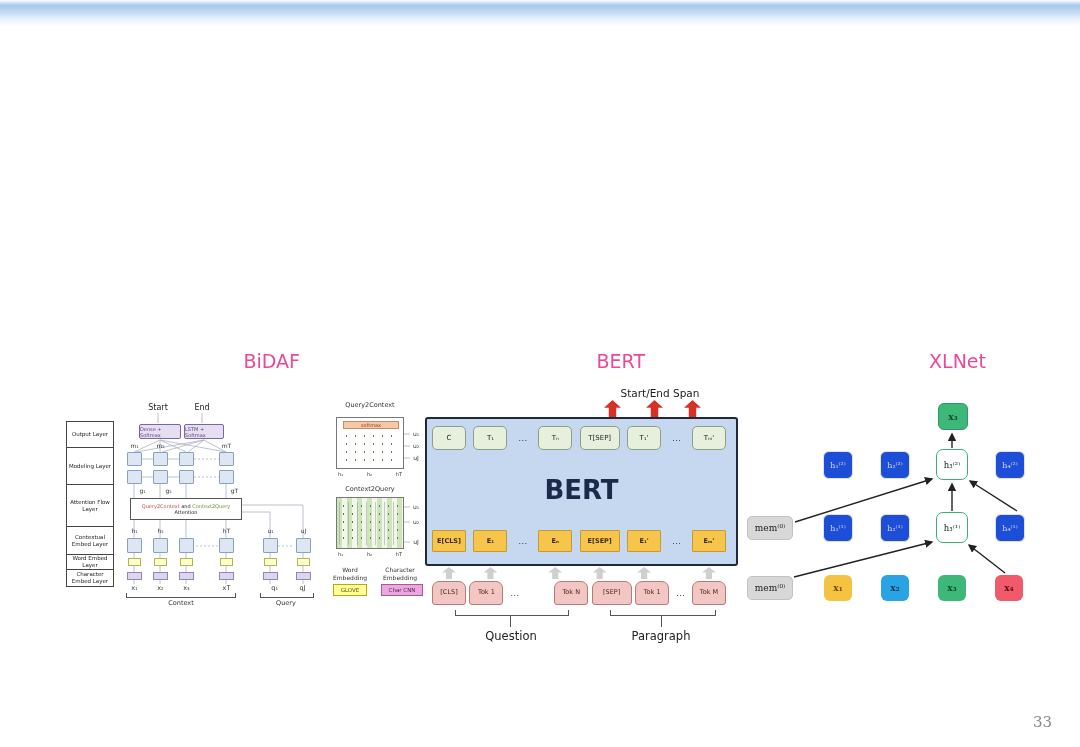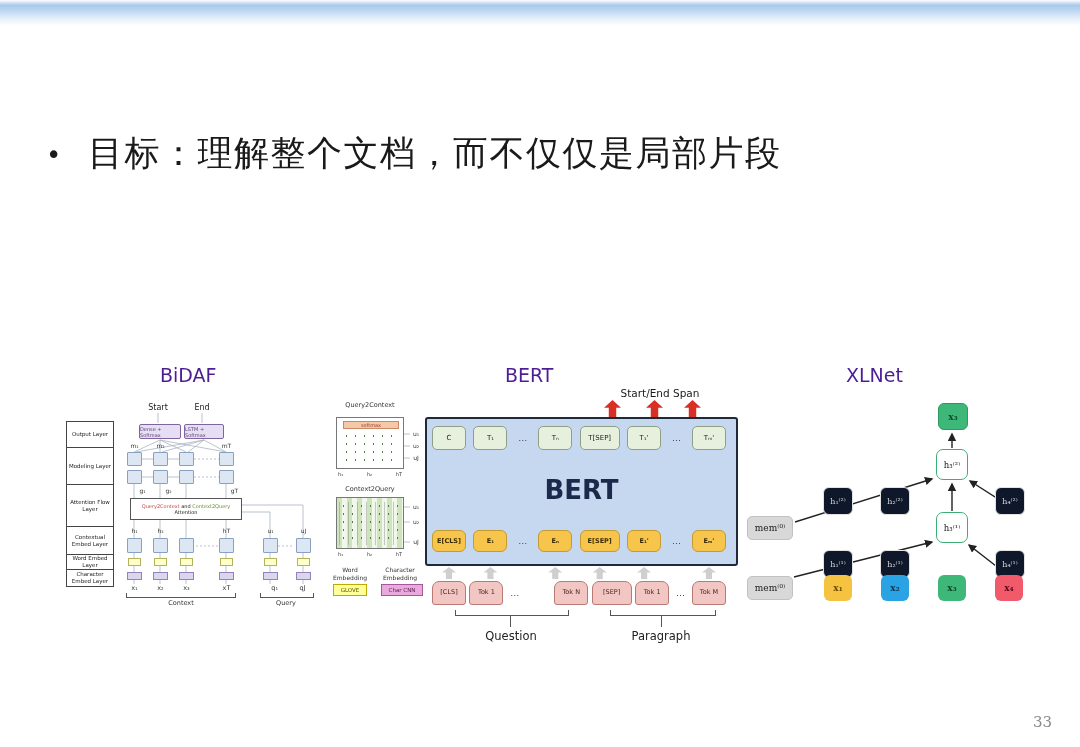--- a/index.html
+++ b/index.html
@@ -4,21 +4,21 @@
 <style>
   html,body{margin:0;padding:0;background:#fff;}
   .slide{position:relative;width:1080px;height:747px;background:#fff;overflow:hidden;
          font-family:"DejaVu Sans","Liberation Sans",sans-serif;color:#1a1a1a;}
   .abs{position:absolute;}
   .topbar{left:0;top:0;width:1080px;height:26px;
     background:linear-gradient(180deg,#fdfeff 0%,#a9c9ec 20%,#b9d4f1 38%,#e6f0fa 72%,#ffffff 100%);}
   .title{left:0;top:34px;width:1080px;text-align:center;font-size:43px;font-weight:500;letter-spacing:1px;}
   .bullet-row{left:46px;width:1000px;font-size:35px;font-weight:500;letter-spacing:1.5px;}
   .bullet-dot{display:inline-block;width:42px;font-size:26px;vertical-align:middle;}
-  .sec-title{font-size:19px;text-align:left;color:#4c1d95;margin-top:14px;}
+  .sec-title{font-size:19px;text-align:right;color:#ec4899;}
   .pagenum{right:28px;bottom:16px;font-family:"DejaVu Serif","Liberation Serif",serif;
            font-size:15px;color:#8a8a8a;}
   
   .layerbox{left:66px;width:48px;border:1px solid #444;background:#fff;box-sizing:border-box;
             display:flex;align-items:center;justify-content:center;text-align:center;
             font-size:5.5px;line-height:1.2;color:#222;padding:1px;}
   .tinylbl{font-size:6px;color:#333;text-align:center;line-height:1;}
   .tinylbl2{font-size:6.5px;color:#333;text-align:center;line-height:1;}
   .pbox{height:15px;background:#e6def2;border:1px solid #8064a2;border-radius:2px;box-sizing:border-box;
         display:flex;align-items:center;justify-content:center;font-size:5px;color:#5f497a;}
@@ -34,54 +34,51 @@
            background-size:9px 8px,auto;}
   .stripes{background:repeating-linear-gradient(90deg,#cde4bc 0 5px,#f2f7ec 5px 10px);}
   .mx-h{display:flex;justify-content:space-between;font-size:5px;color:#333;}
   .legendbox{height:12px;box-sizing:border-box;display:flex;align-items:center;justify-content:center;font-size:5.5px;}
   
   .bertbox{left:425px;top:417px;width:313px;height:149px;background:#c5d8ef;border:2px solid #1e2a3a;
            border-radius:3px;box-sizing:border-box;}
   .flexrow{display:flex;justify-content:space-between;align-items:center;}
   .tcell{height:24px;background:#e7efdd;border:1px solid #8f9f87;border-radius:5px;box-sizing:border-box;
          display:flex;align-items:center;justify-content:center;font-size:7px;color:#222;}
-  .ecell{height:22px;background:#f7c54b;border:1px solid #c29b33;border-radius:6px;box-sizing:border-box;
+  .ecell{height:22px;background:#f7c54b;border:1px solid #c29b33;border-radius:1px;box-sizing:border-box;
          display:flex;align-items:center;justify-content:center;font-size:6.5px;font-weight:700;color:#3a2c00;}
   .tokcell{height:24px;background:#f2c6c2;border:1px solid #b97a74;border-radius:7px 7px 3px 3px;box-sizing:border-box;
          display:flex;align-items:center;justify-content:center;text-align:center;
          font-size:6.5px;line-height:1.15;color:#4a2420;padding:1px;}
   .dotcell{font-size:9px;color:#444;text-align:center;}
   .uparrow{width:14px;height:12px;background:#cfcfcf;
            clip-path:polygon(50% 0,100% 46%,72% 46%,72% 100%,28% 100%,28% 46%,0 46%);}
   .redarrow{width:17px;height:17px;background:#d93025;
            clip-path:polygon(50% 0,100% 46%,72% 46%,72% 100%,28% 100%,28% 46%,0 46%);}
   .bert-center{left:425px;top:475px;width:313px;text-align:center;font-size:26px;font-weight:600;color:#1b2a4a;}
   .qp-label{font-size:11.5px;color:#222;text-align:center;}
   
   .serif{font-family:"DejaVu Serif","Liberation Serif",serif;}
-  .xfade{width:30px;height:28px;border:1px solid #e2e2e2;border-radius:6px;background:#0f172a;box-sizing:border-box;
-         display:flex;align-items:center;justify-content:center;font-size:8px;color:#d8d8d8;margin-top:36px;}
+  .xfade{width:30px;height:28px;border:1px solid #e2e2e2;border-radius:6px;background:#1d4ed8;box-sizing:border-box;
+         display:flex;align-items:center;justify-content:center;font-size:8px;color:#d8d8d8;}
   .xact{width:32px;height:31px;border:1.6px solid #3fae76;border-radius:7px;background:#fff;box-sizing:border-box;
         display:flex;align-items:center;justify-content:center;font-size:8.5px;color:#1c1c1c;}
   .xmem{width:46px;height:24px;background:#d8d8d8;border:1px solid #c2c2c2;border-radius:5px;box-sizing:border-box;
         display:flex;align-items:center;justify-content:center;font-size:9px;color:#222;}
   .xin{width:28px;height:26px;border-radius:6px;box-sizing:border-box;
        display:flex;align-items:center;justify-content:center;font-size:9px;font-weight:700;}
 </style>
 </head>
 <body>
 
 <div class="slide">
 
   <div class="abs topbar"></div>
 
 
-  <div class="abs bullet-row" style="top:130px;">
-    <span class="bullet-dot">•</span><span>目标：理解整个文档，而不仅仅是局部片段</span>
-  </div>
 
   <div class="abs sec-title" style="left:160px;top:350px;width:140px;">BiDAF</div>
   <div class="abs sec-title" style="left:505px;top:350px;width:140px;">BERT</div>
   <div class="abs sec-title" style="left:846px;top:350px;width:140px;">XLNet</div>
 
   <svg class="abs" style="left:0;top:0;" width="1080" height="747">
     <defs>
       <marker id="arr" markerWidth="7" markerHeight="7" refX="5" refY="3" orient="auto">
         <path d="M0,0 L6,3 L0,6 z" fill="#222"></path>
       </marker>

